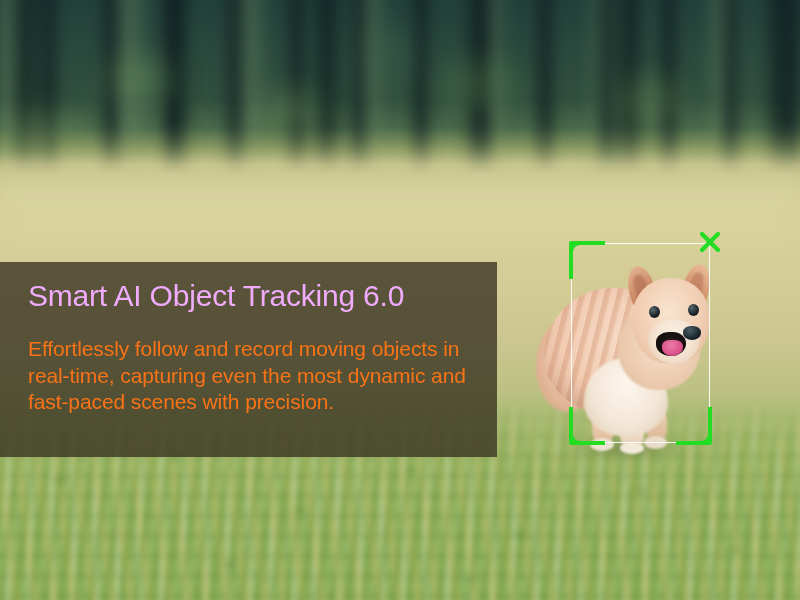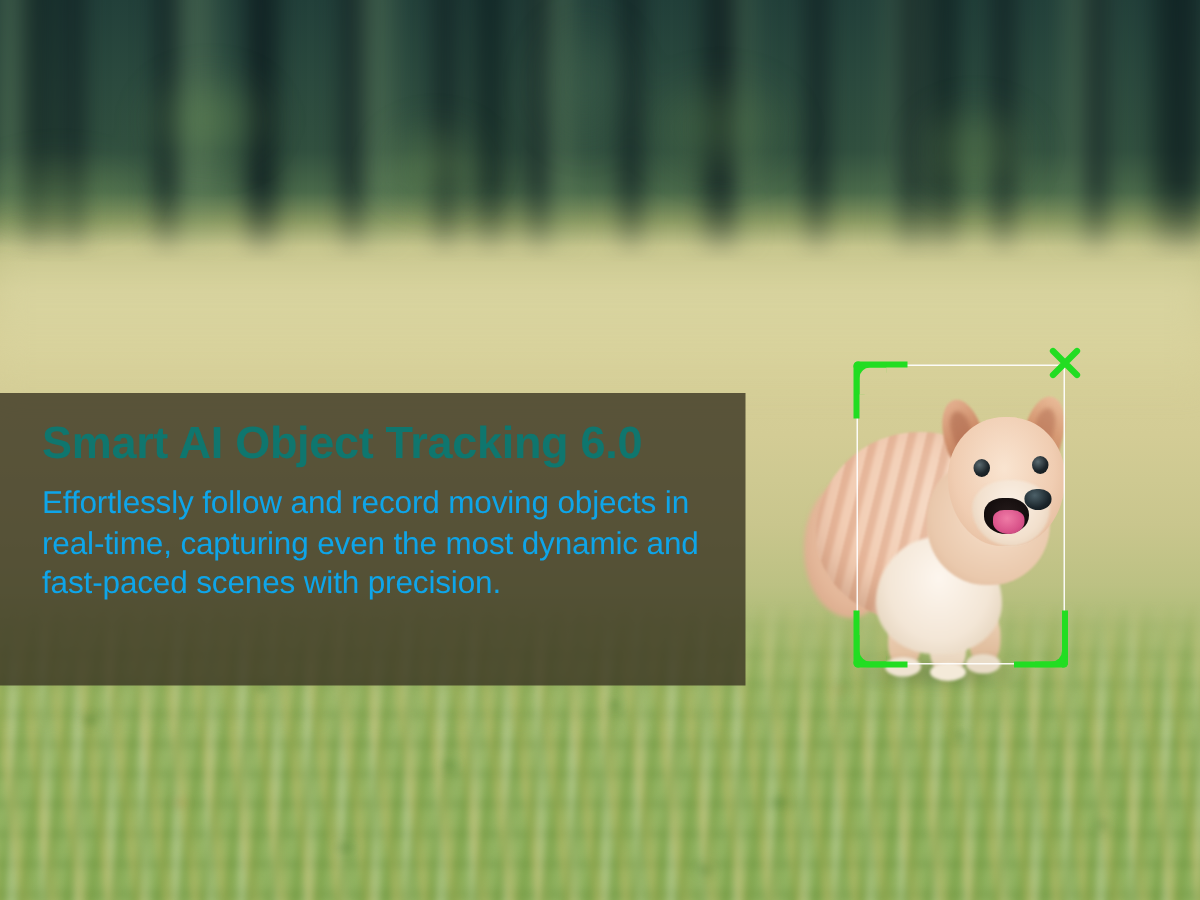--- a/index.html
+++ b/index.html
@@ -315,29 +315,29 @@
   }
 
   
   .panel {
     position:absolute;
     left:0; top:262px; width:497px; height:195px;
     background:rgba(58,52,34,0.80);
     padding:16px 24px 0 28px;
   }
   .panel-title {
-    color:#0f766e;
-    font-size:30px; font-weight:700;
+    color:#f0abfc;
+    font-size:30px; font-weight:400;
     letter-spacing:-0.2px;
     line-height:36px;
     white-space:nowrap;
   }
   .panel-body {
-    margin-top:9px;
-    color:#0ea5e9;
+    margin-top:22px;
+    color:#f97316;
     font-size:21px; font-weight:400;
     line-height:26.5px;
     letter-spacing:-0.1px;
     max-width:440px;
   }
 </style>
 </head>
 <body>
 
 <div id="stage">

